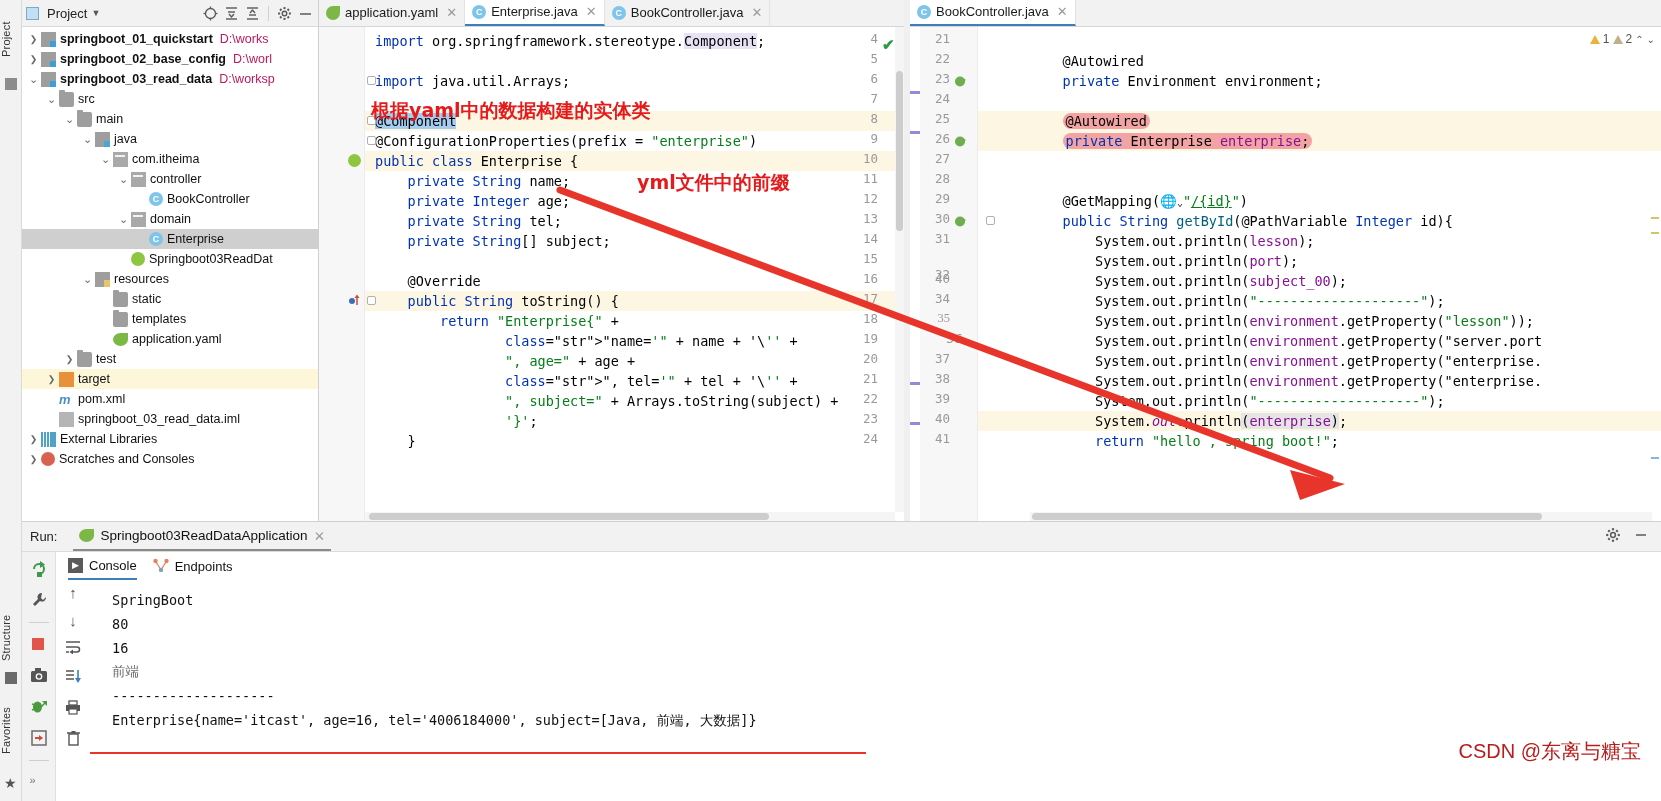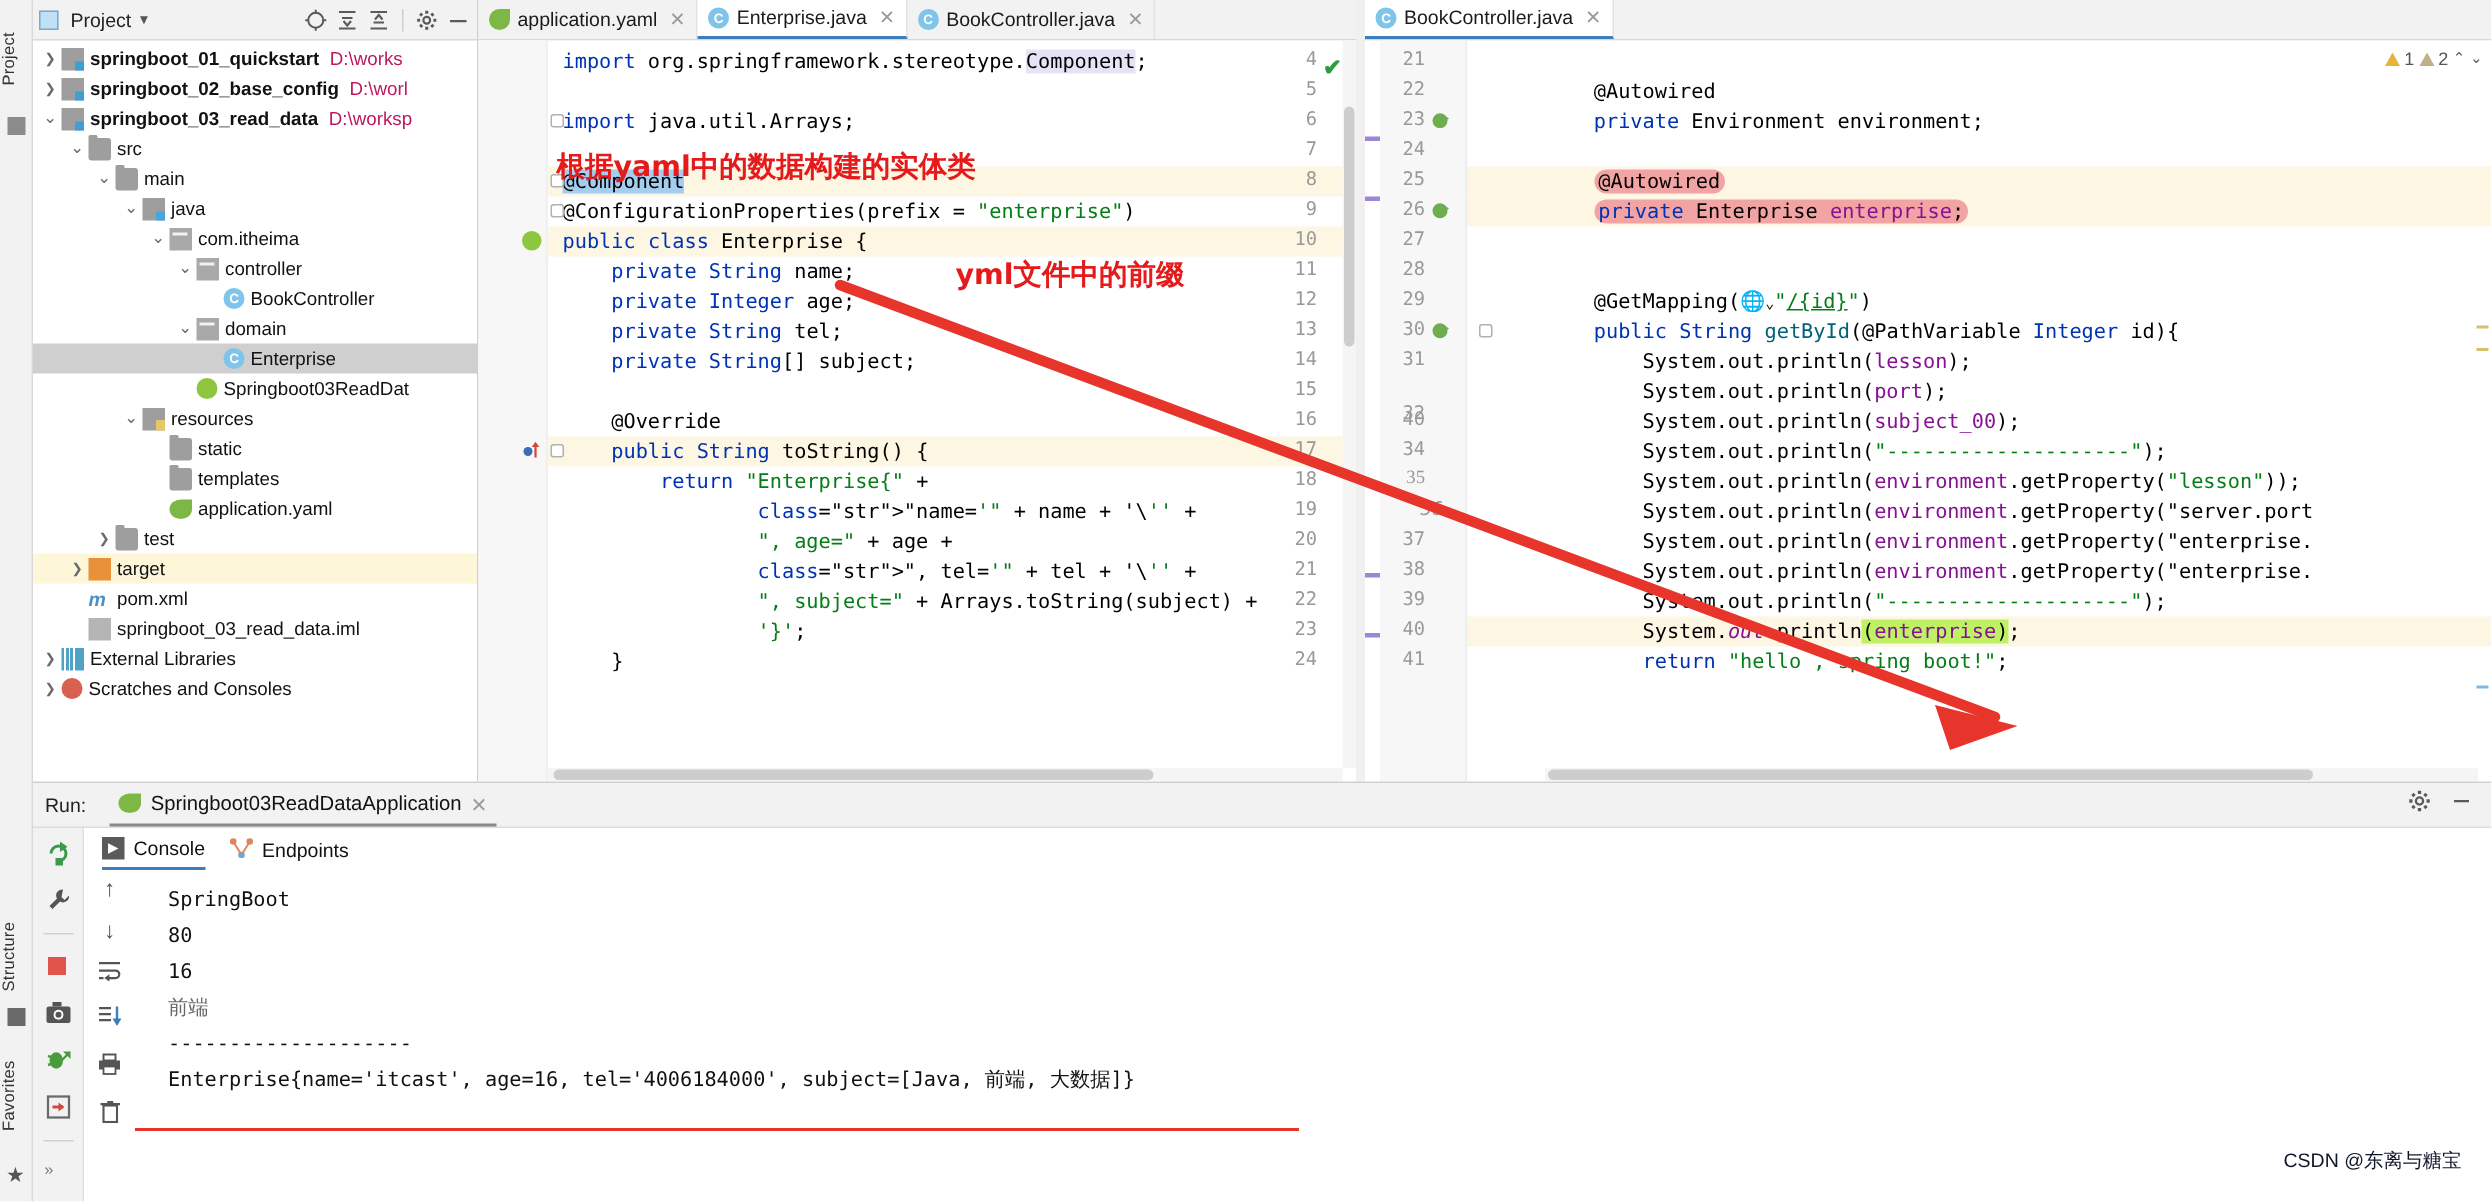--- a/index.html
+++ b/index.html
@@ -101,21 +101,21 @@
   .gico{ position:absolute; width:13px; height:13px; }
   .codeline{
     position:absolute; left:56px; white-space:pre; font-size:13.5px; line-height:20px;
     font-family:"DejaVu Sans Mono", monospace; color:#000;
   }
   .kw{ color:#0033b3 } .ann{ color:#000000 } .str{ color:#067d17 }
   .fld{ color:#871094 } .mth{ color:#00627a } .ital{ font-style:italic }
   .hi-blue{ background:#a5cdf0 }
   .hi-lav{ background:#e7e3f5 }
   .hi-red{ background:#f2a3a3; border-radius:8px; padding:0 3px }
-  .hi-cyan{ background:#bef264 }
+  .hi-cyan{ background:#e5e5e5 }
   .rowhl{ position:absolute; left:46px; right:0; height:20px; background:#fdf6e3 }
   .foldmark{ position:absolute; width:9px;height:9px;border:1px solid #b0b0b0;
              background:#fff; color:#777; font-size:8px; line-height:7px; text-align:center }
 
   
   .vsplit{ position:absolute; width:6px; background:#f0f0f0; }
   .scroll-v{ position:absolute; width:9px; background:#f5f5f5 }
   .scroll-thumb{ position:absolute; width:7px; background:#cdcdcd; border-radius:4px; left:1px }
   .scroll-h{ position:absolute; height:9px; background:#f5f5f5 }
   .scroll-hthumb{ position:absolute; height:7px; background:#cdcdcd; border-radius:4px; top:1px }
@@ -154,21 +154,21 @@
           display:flex; flex-direction:column; align-items:center; padding-top:4px; gap:11px }
   .cline{ position:absolute; left:56px; font-size:13.5px; line-height:24px;
           font-family:"DejaVu Sans Mono", monospace; color:#111; white-space:pre }
   .cline.grey{ color:#6a6a6a; font-family:"Liberation Sans",sans-serif }
   .redline{ position:absolute; height:2px; background:#e8352b }
 
   
   .cn-note{ position:absolute; color:#e51b1b; font-size:19px; font-weight:bold;
             font-family:"DejaVu Sans", sans-serif; white-space:nowrap }
   .arrow-svg{ position:absolute; pointer-events:none }
-  .watermark{ position:absolute; right:20px; bottom:18px; color:#0f172a; font-size:13px;
+  .watermark{ position:absolute; right:20px; bottom:36px; color:#b91c1c; font-size:20px;
               white-space:nowrap }
 </style>
 </head>
 <body>
 
 <div id="app">
 
   <div class="vstrip">
     <div class="vlabel project">Project</div>
     <div class="vicon" style="top:78px"></div>

